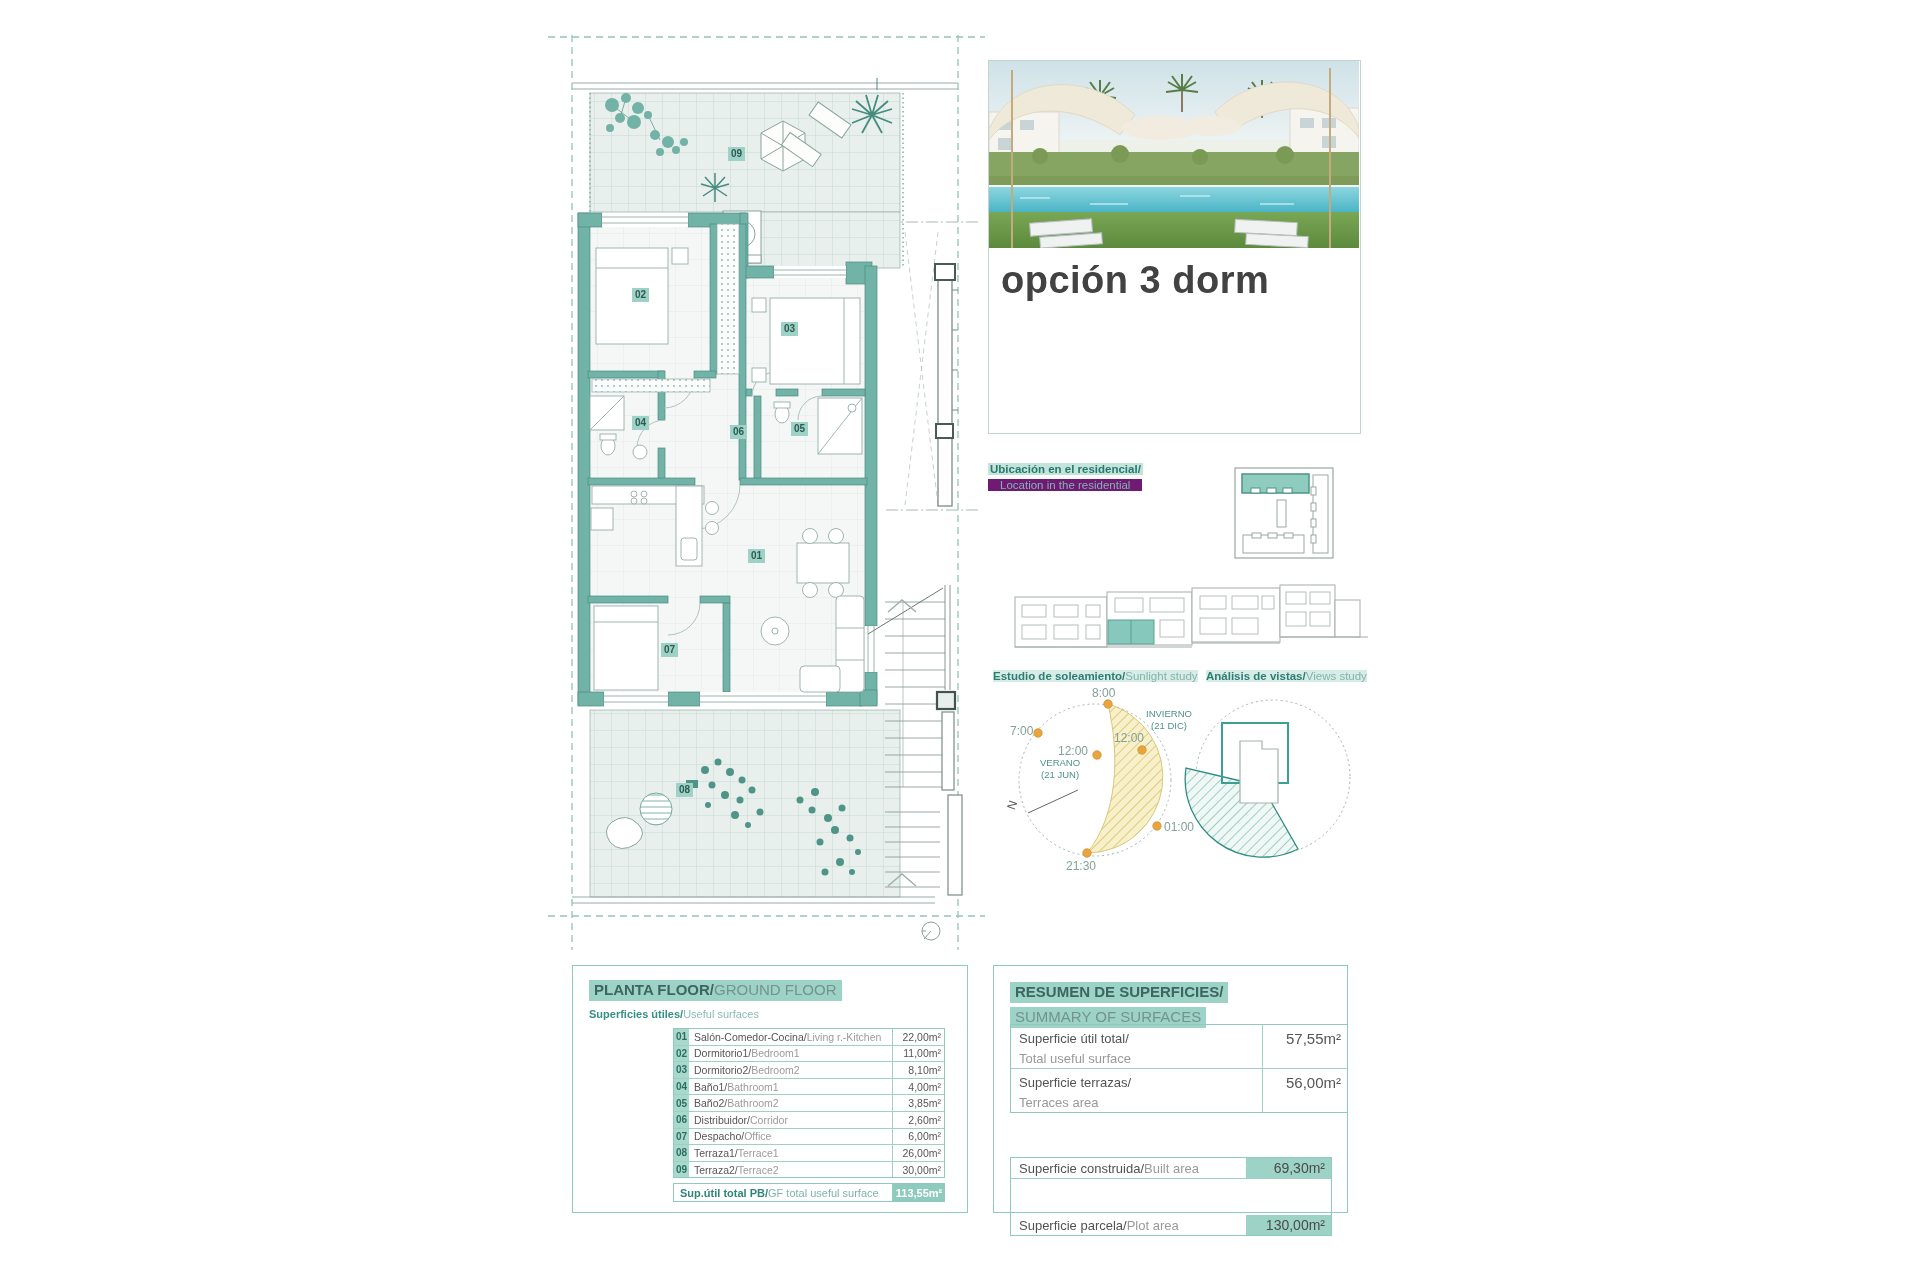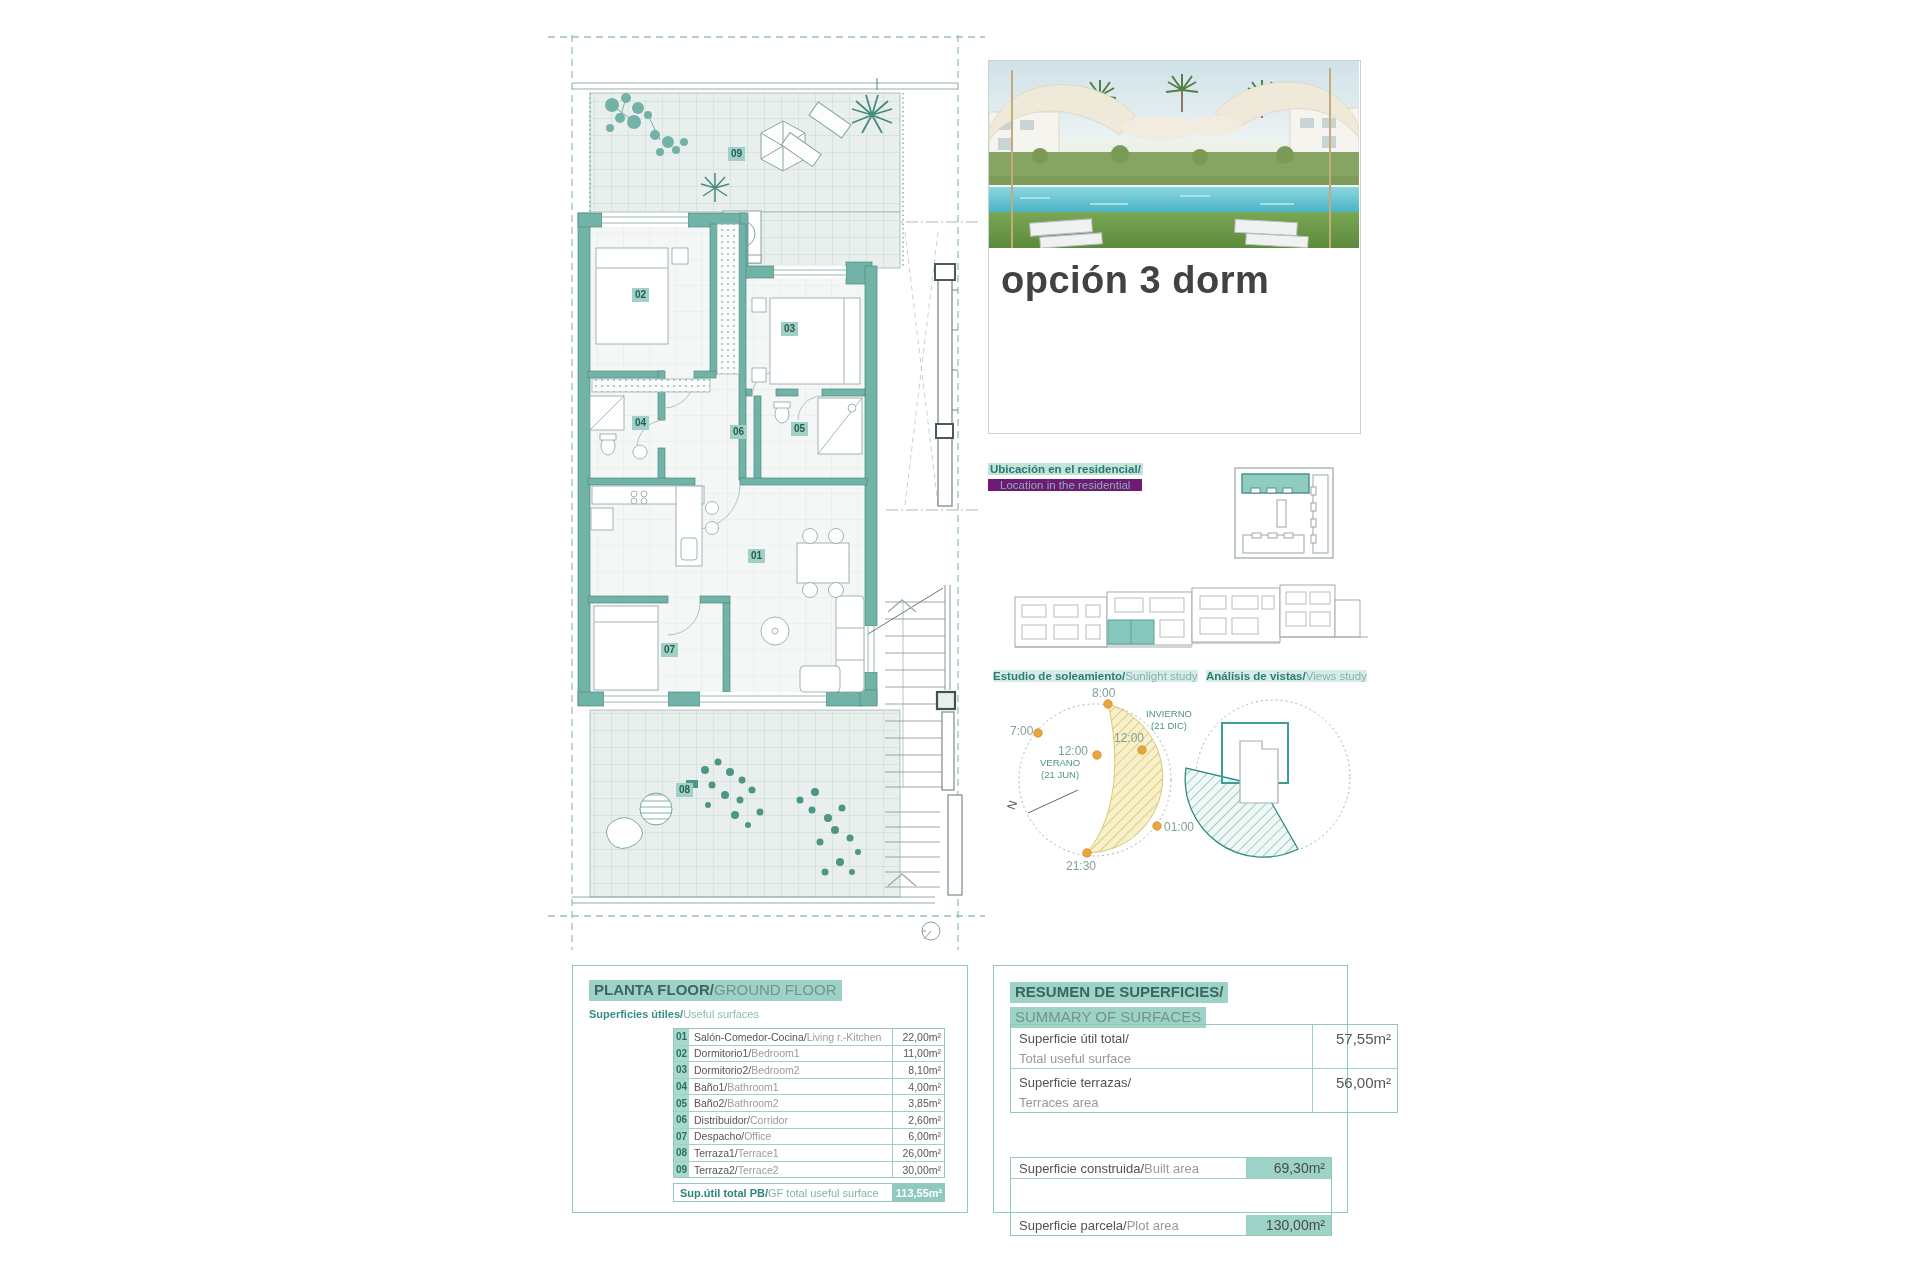--- a/index.html
+++ b/index.html
@@ -53,21 +53,21 @@
   .gf-total{position:absolute;left:100px;top:217px;display:flex;font-size:11px;height:19px;}
   .gf-total-label{width:220px;border:1.2px solid #8fcabe;display:flex;align-items:center;
     padding-left:6px;box-sizing:border-box;white-space:nowrap;}
   .tot-es{color:#2f8578;font-weight:bold;}
   .tot-en{color:#7db4ab;}
   .gf-total-val{width:52px;background:#8fcabe;color:#fff;font-weight:bold;display:flex;
     align-items:center;justify-content:center;box-sizing:border-box;}
 
   .sum-header{position:absolute;left:16px;top:16px;}
   .sum-header .card-title{display:table;margin-bottom:4px;}
-  .sum-tableA{position:absolute;left:16px;top:58px;width:388px;border:1px solid #8fcabe;box-sizing:border-box;}
+  .sum-tableA{position:absolute;left:16px;top:58px;width:338px;border:1px solid #8fcabe;box-sizing:border-box;}
   .sA-row{display:flex;border-bottom:1px solid #9fd0c4;height:43px;}
   .sA-row:last-child{border-bottom:none;}
   .sA-label{flex:1;padding:4px 0 0 8px;font-size:13px;line-height:1.5;}
   .l1{color:#525252;} .l2{color:#999999;}
   .sA-val{width:85px;border-left:1px solid #9fd0c4;font-size:15px;color:#565656;
     text-align:right;padding:5px 6px 0 0;box-sizing:border-box;flex:none;}
   .sum-tableB{position:absolute;left:16px;top:191px;width:322px;border:1px solid #8fcabe;box-sizing:border-box;}
   .sB-row{display:flex;height:20px;border-bottom:1px solid #9fd0c4;align-items:center;gap:32px;}
   .sB-row:last-child{border-bottom:none;margin-top:36px;}
   .sB-label{flex:1;padding-left:8px;font-size:13px;white-space:nowrap;}

